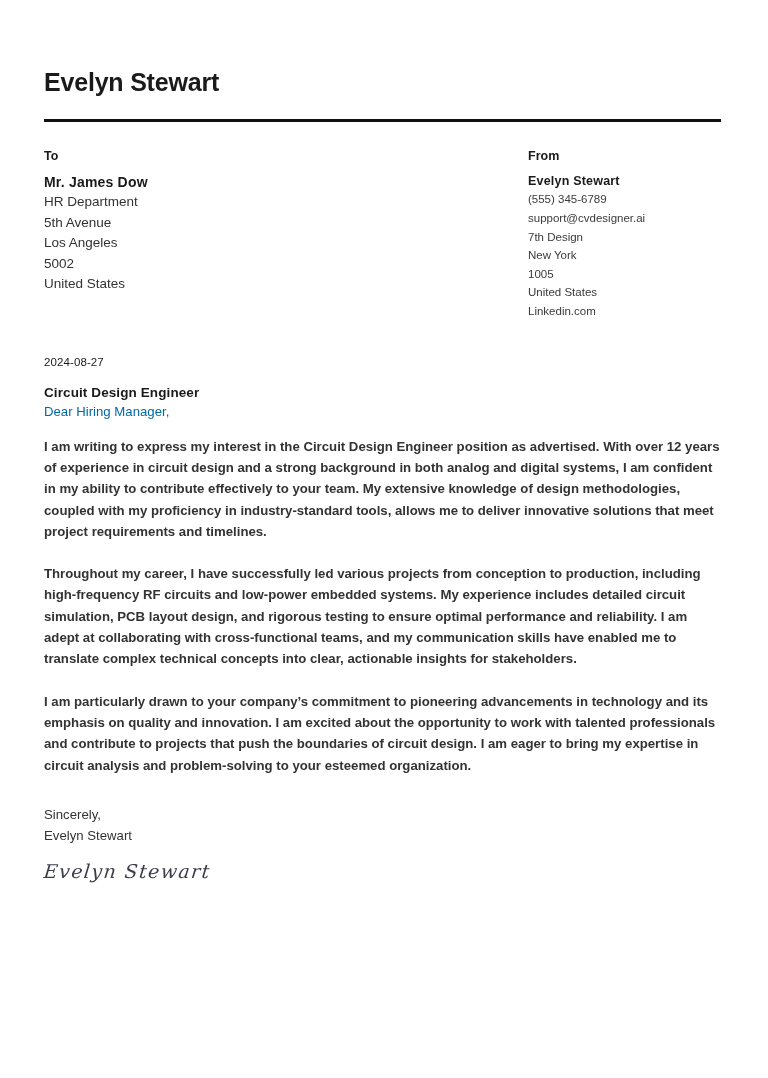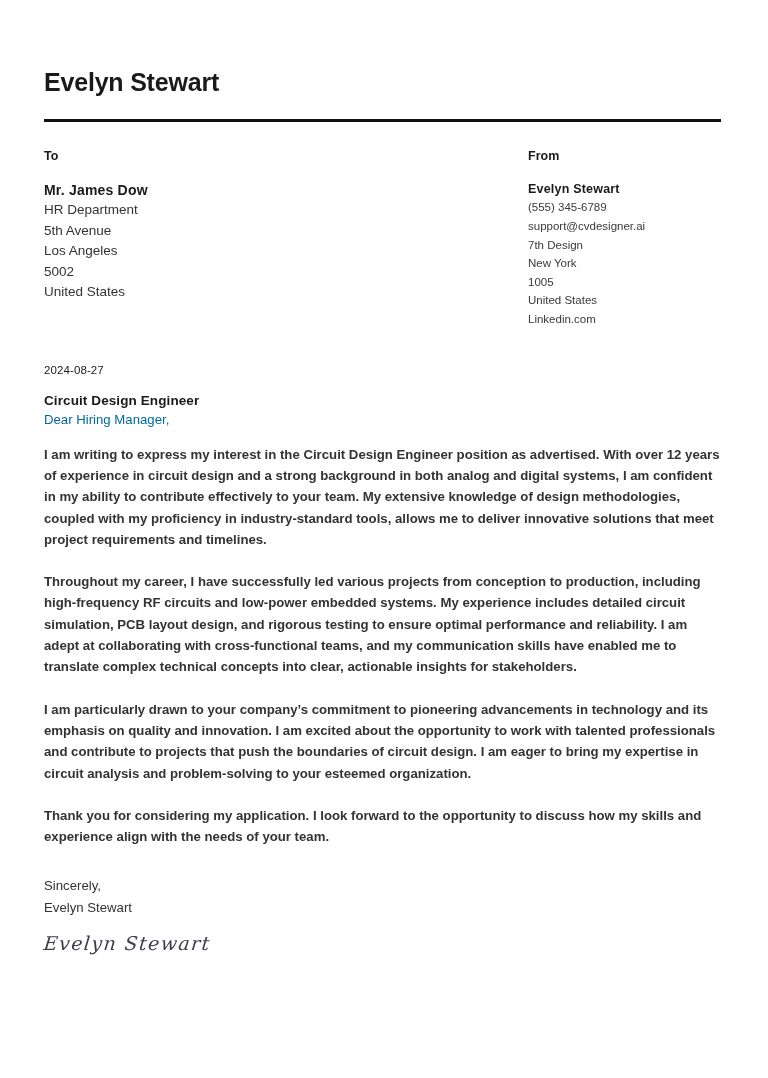--- a/index.html
+++ b/index.html
@@ -53,21 +53,21 @@
   }
   .col-from {
     flex: 1 1 auto;
   }
 
   .col-label {
     font-size: 12.5px;
     font-weight: bold;
     color: #1a1a1a;
     line-height: 1.2;
-    margin-bottom: 16px;
+    margin-bottom: 8px;
   }
 
   .col-to .entity-name {
     font-size: 14px;
     font-weight: bold;
     color: #1a1a1a;
     line-height: 20.5px;
     letter-spacing: 0.2px;
   }
   .col-to .entity-line {
@@ -195,21 +195,20 @@
     <div class="letter-date">2024-08-27</div>
     <div class="job-title">Circuit Design Engineer</div>
   </div>
 
   <div class="greeting">Dear Hiring Manager,</div>
 
   <div class="body-paragraphs">
     <p class="paragraph">I am writing to express my interest in the Circuit Design Engineer position as advertised. With over 12 years of experience in circuit design and a strong background in both analog and digital systems, I am confident in my ability to contribute effectively to your team. My extensive knowledge of design methodologies, coupled with my proficiency in industry-standard tools, allows me to deliver innovative solutions that meet project requirements and timelines.</p>
     <p class="paragraph">Throughout my career, I have successfully led various projects from conception to production, including high-frequency RF circuits and low-power embedded systems. My experience includes detailed circuit simulation, PCB layout design, and rigorous testing to ensure optimal performance and reliability. I am adept at collaborating with cross-functional teams, and my communication skills have enabled me to translate complex technical concepts into clear, actionable insights for stakeholders.</p>
     <p class="paragraph">I am particularly drawn to your company’s commitment to pioneering advancements in technology and its emphasis on quality and innovation. I am excited about the opportunity to work with talented professionals and contribute to projects that push the boundaries of circuit design. I am eager to bring my expertise in circuit analysis and problem-solving to your esteemed organization.</p>
-    <p class="paragraph">Thank you for considering my application. I look forward to the opportunity to discuss how my skills and experience align with the needs of your team.</p>
   </div>
 
   <div class="closing-block">
     <div class="closing-line">Sincerely,</div>
     <div class="closing-line">Evelyn Stewart</div>
   </div>
 
   <div>
     <div class="signature">Evelyn Stewart</div>
   </div>

